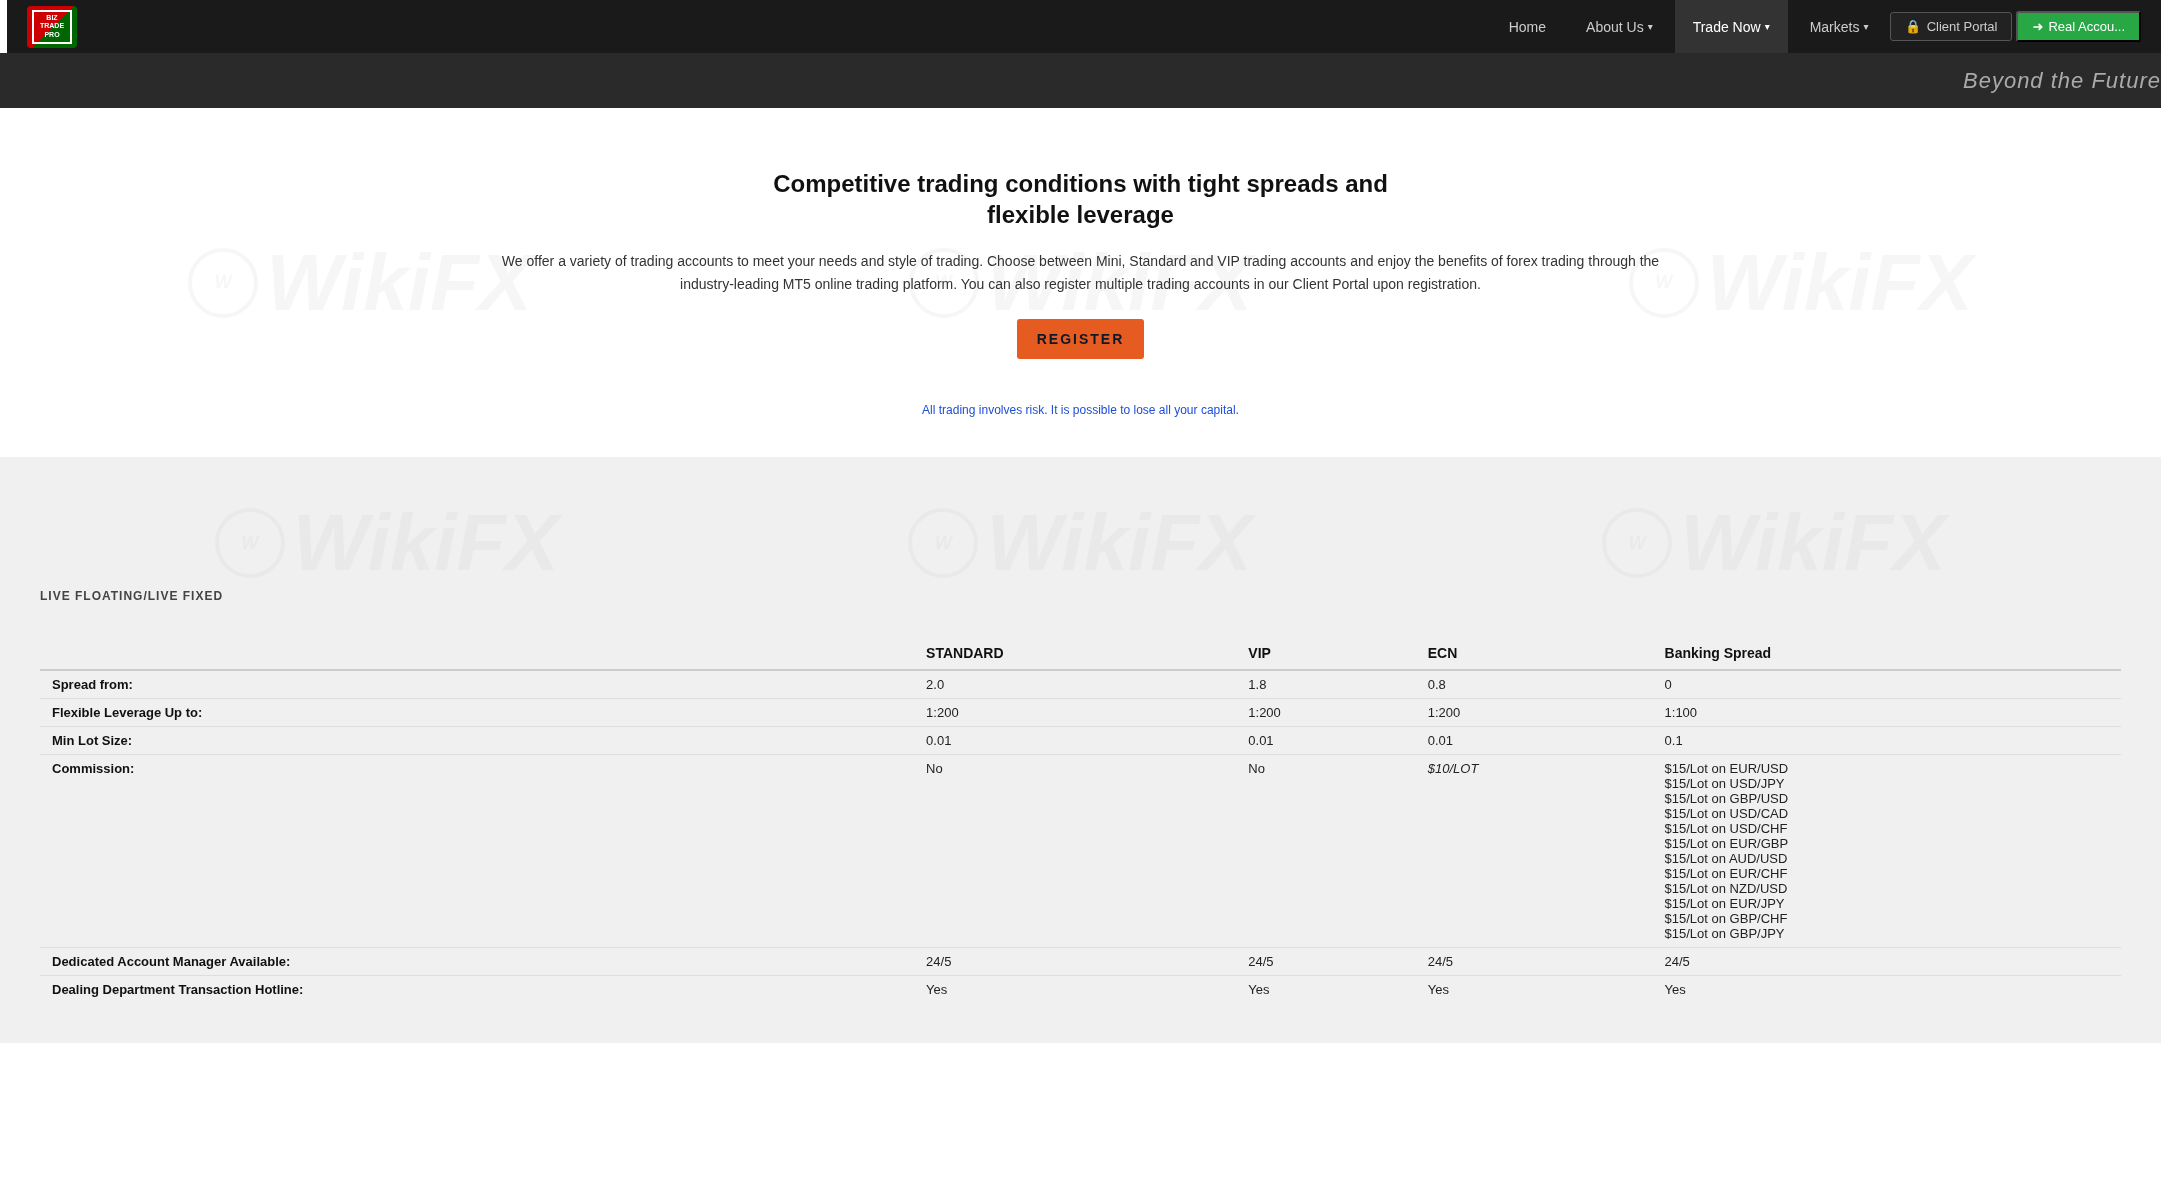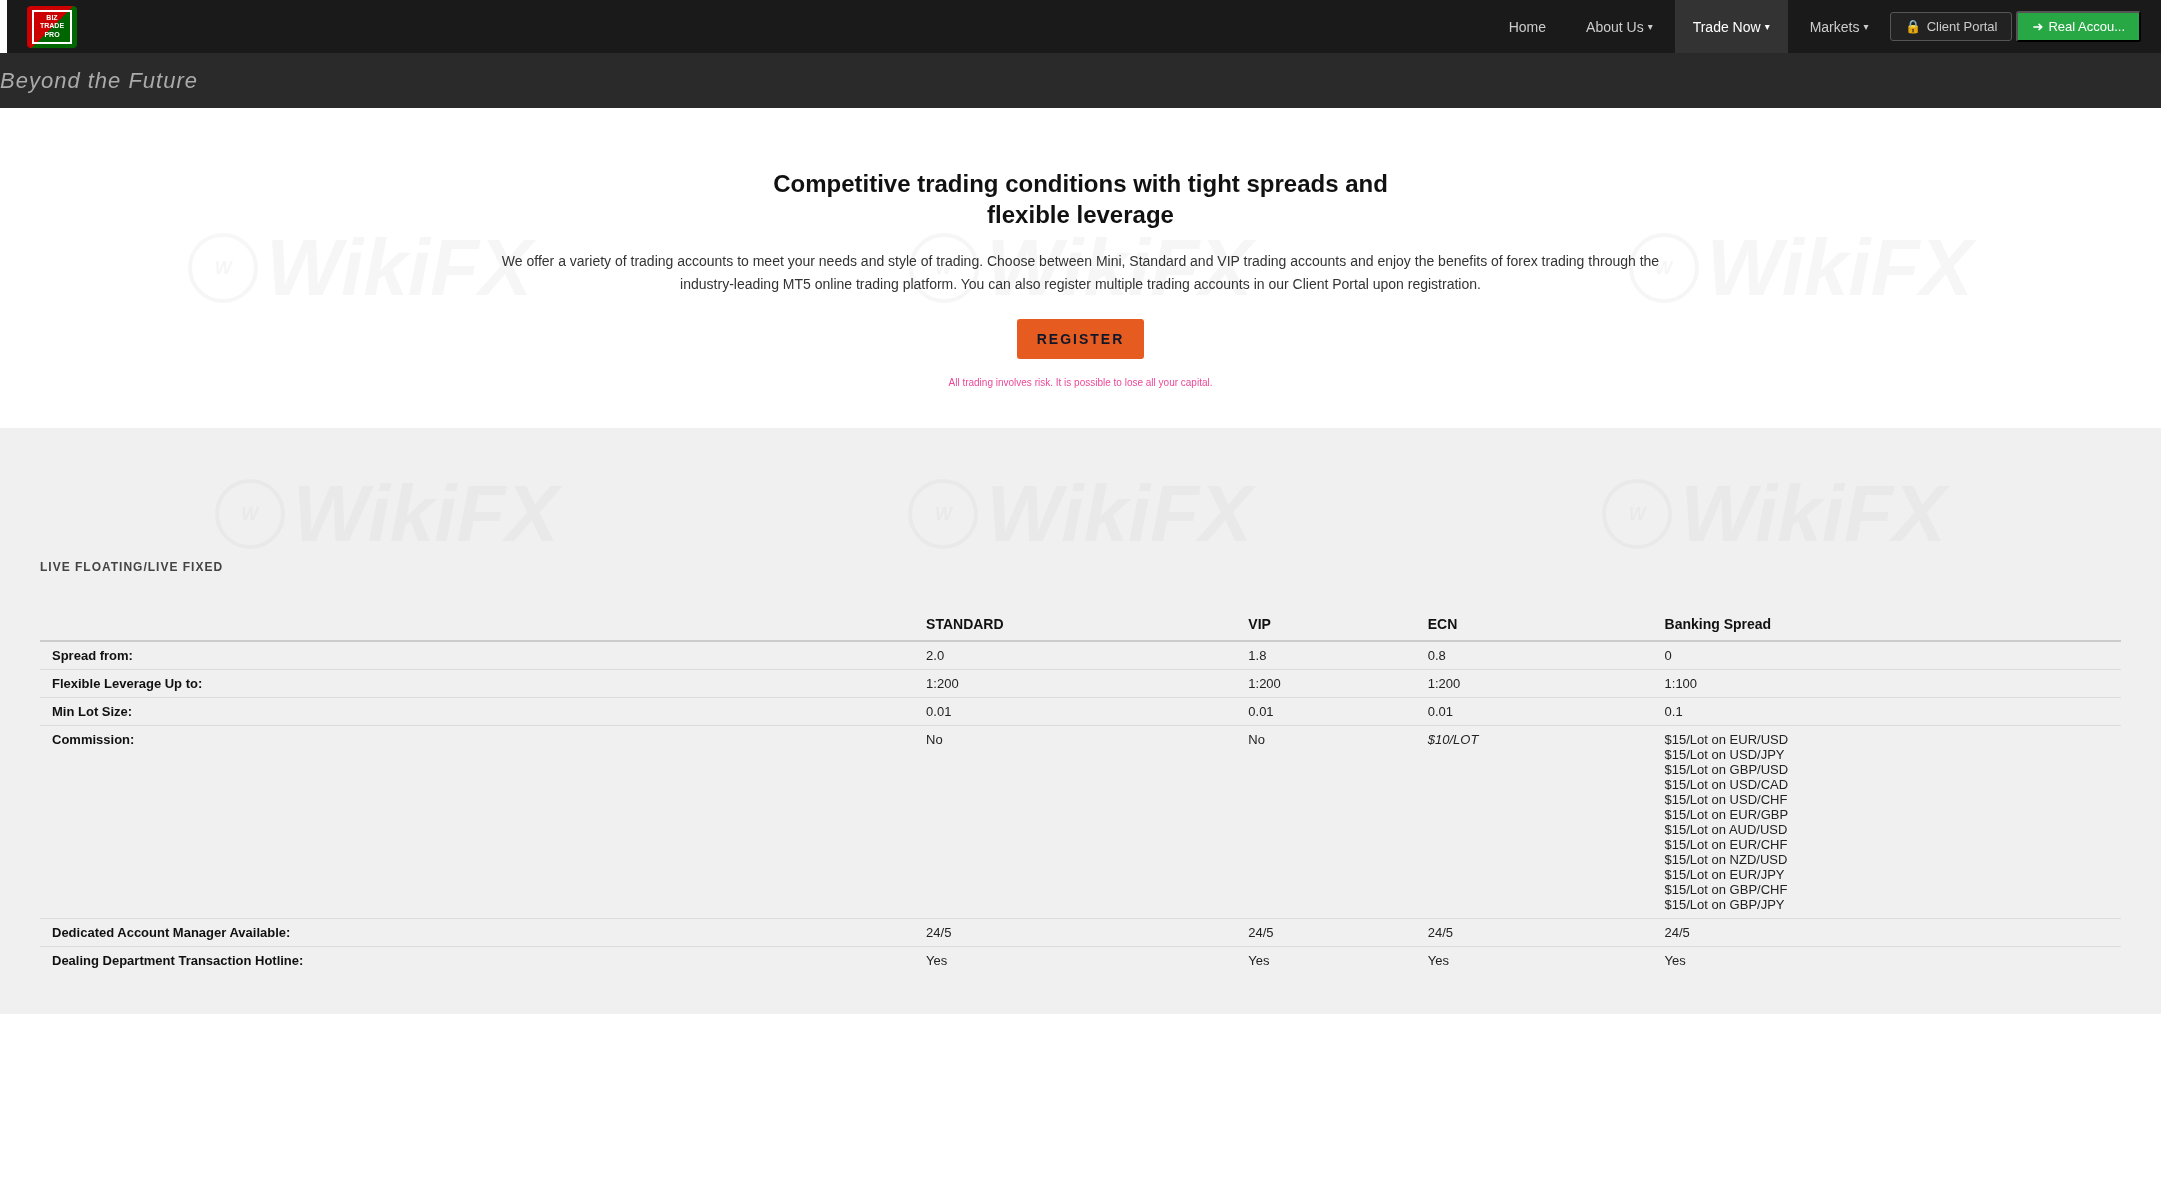--- a/index.html
+++ b/index.html
@@ -35,21 +35,21 @@
       padding: 6px 14px; border-radius: 3px; font-size: 13px;
       cursor: pointer; display: flex; align-items: center; gap: 5px;
       white-space: nowrap;
     }
 
     
     .hero-banner {
       margin-top: 53px;
       background: #2a2a2a;
       height: 55px;
-      display: flex; align-items: center; justify-content: flex-start;
+      display: flex; align-items: center; justify-content: flex-end;
     }
     .hero-banner-text {
       color: #aaa; font-size: 22px; font-style: italic; letter-spacing: 1px;
     }
 
     
     .main-section {
       background: #fff;
       padding: 60px 20px 40px;
       text-align: center;
@@ -64,21 +64,21 @@
       font-size: 14px; color: #333; max-width: 1200px; margin: 0 auto 24px;
       line-height: 1.6;
     }
     .register-btn {
       background: #e55b20; color: #0f172a;
       padding: 12px 20px; border: none; border-radius: 3px;
       font-size: 14px; font-weight: bold; letter-spacing: 2px;
       cursor: pointer; margin-bottom: 18px;
     }
     .risk-warning {
-      font-size: 10px; color: #ec4899; margin-top: 0;
+      font-size: 12px; color: #1d4ed8; margin-top: 26px;
     }
 
     
     .comparison-section {
       background: #f0f0f0;
       padding: 40px 40px 40px;
       position: relative;
     }
     .comparison-title {
       font-size: 28px; font-weight: bold; color: #111;

